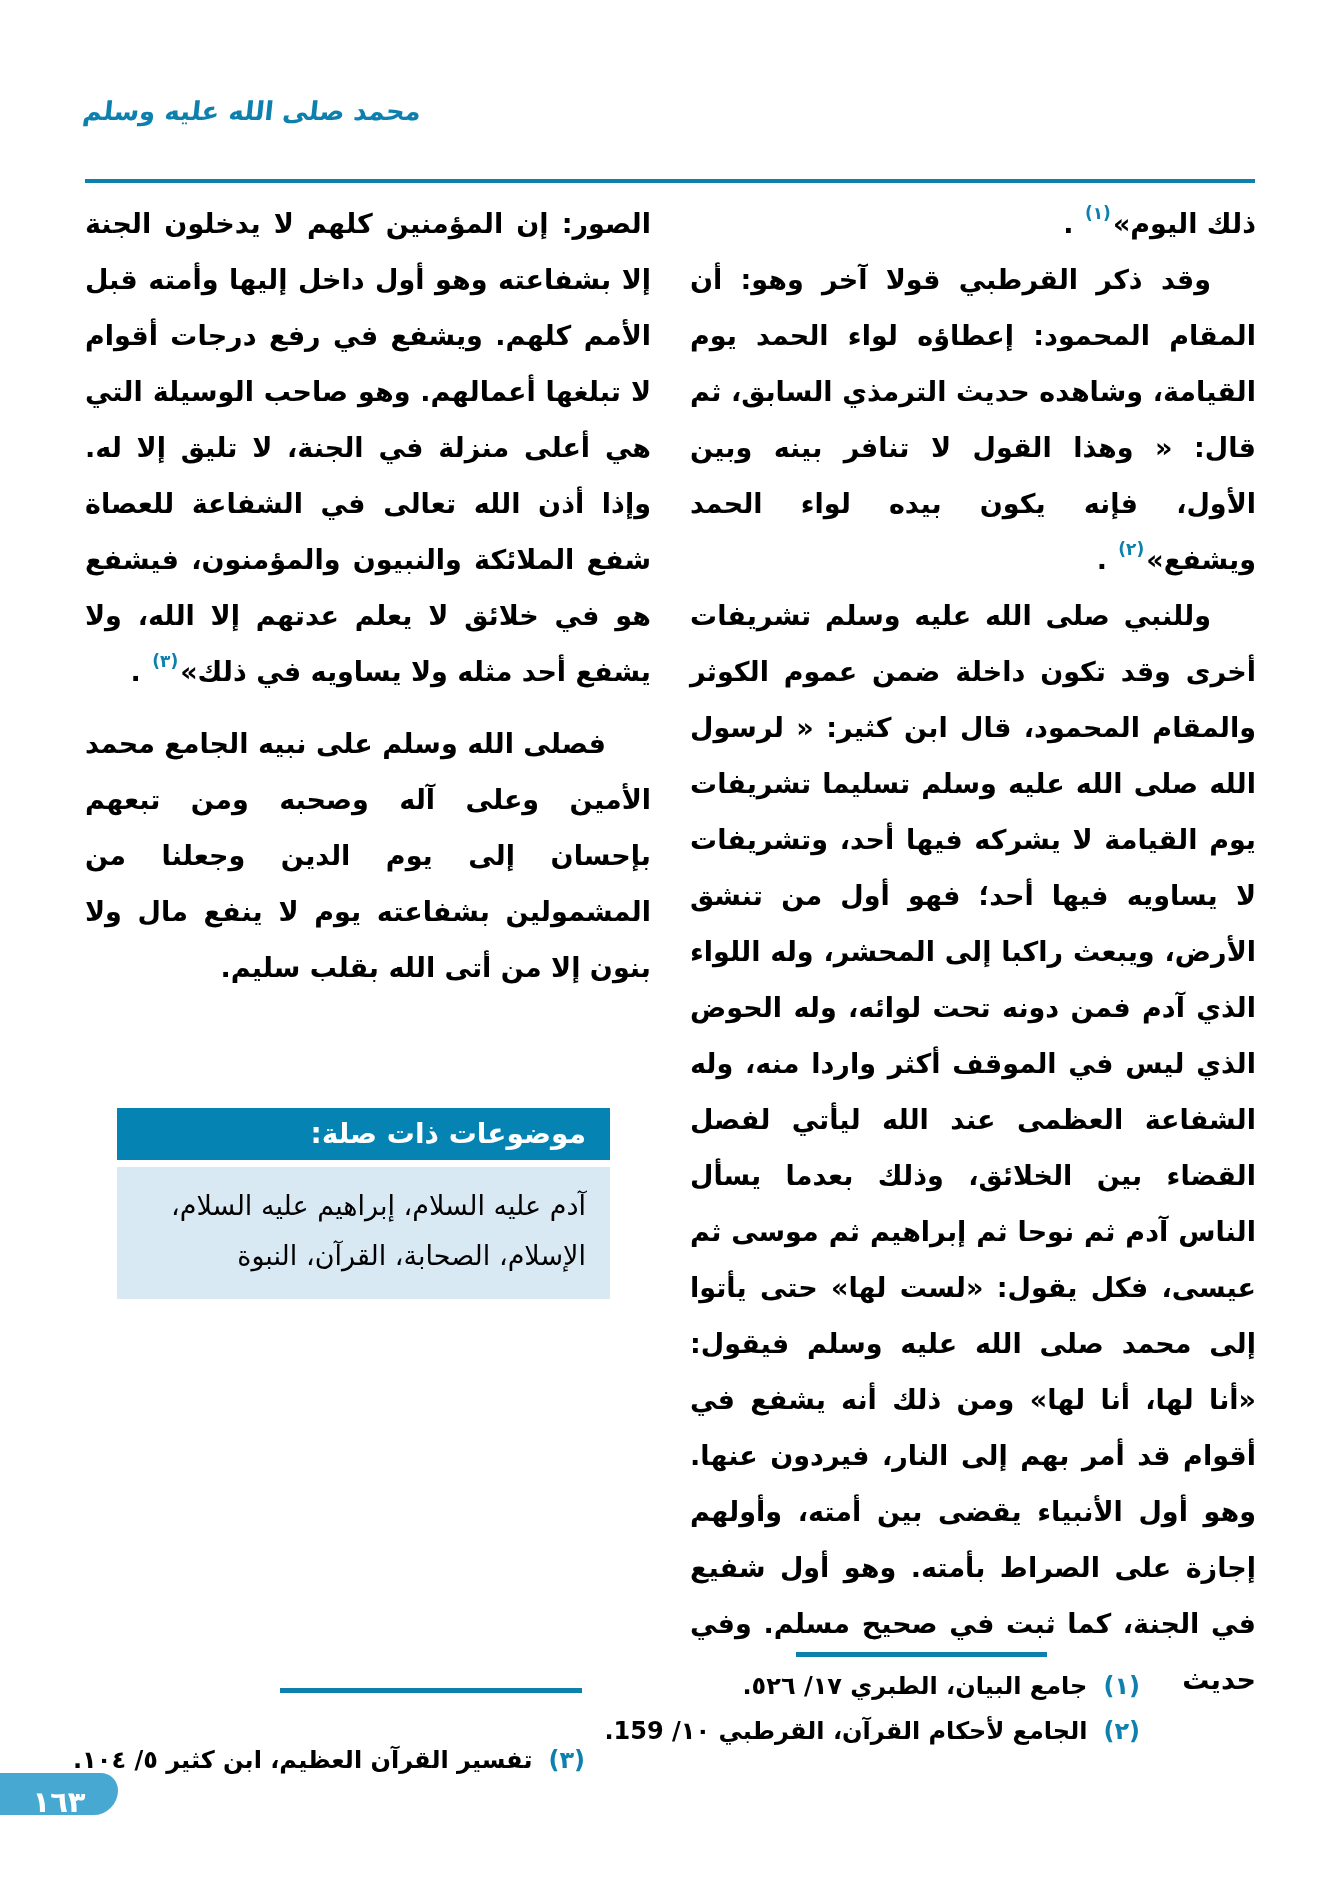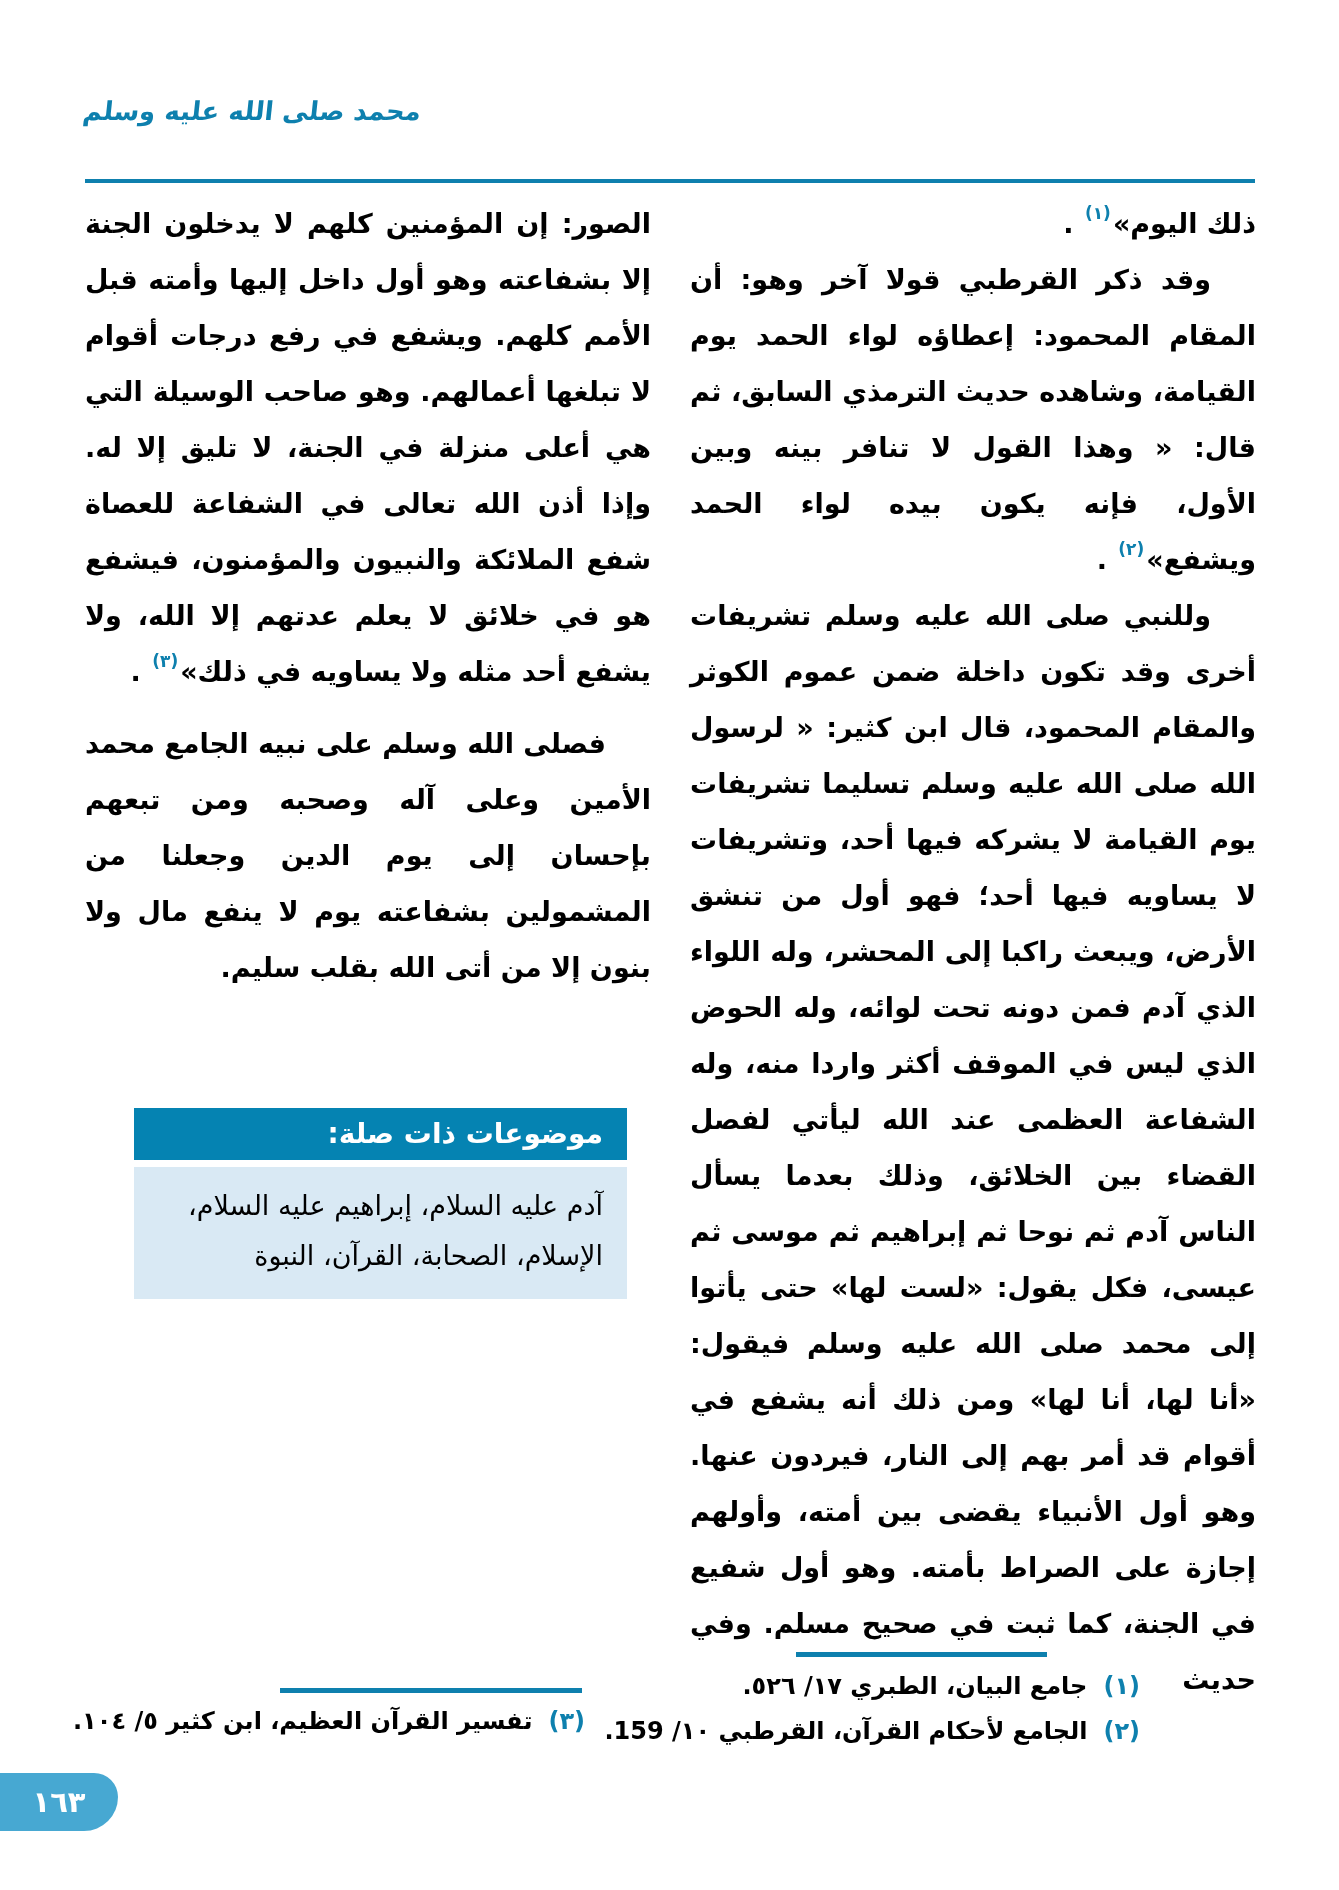--- a/index.html
+++ b/index.html
@@ -47,21 +47,21 @@
   }
   .para.indent{text-indent:45px;}
   .para.spaced{margin-top:16px;}
   .fn-ref{
     color:var(--accent,#0e80ae);
     font-size:17px;font-weight:bold;
     vertical-align:14px;
     line-height:0;
     margin:0 2px;
   }
-  .topics-box{position:absolute;left:117px;top:1108px;width:493px;direction:rtl;margin-left:17px;}
+  .topics-box{position:absolute;left:117px;top:1108px;width:493px;direction:rtl;}
   .topics-header{
     background:var(--box-header-bg,#0583b2);
     color:#ffffff;
     height:52px;line-height:52px;
     padding:0 24px;
     font-size:28px;font-weight:bold;
     text-align:right;
   }
   .topics-body{
     margin-top:7px;
@@ -72,31 +72,31 @@
     text-align:right;
     color:var(--text-color,#000);
     min-height:82px;
     box-sizing:border-box;
   }
   .fn-sep{position:absolute;height:5px;background:var(--accent,#0e80ae);}
   .fn-sep-right{left:796px;top:1652px;width:251px;}
   .fn-sep-left{left:280px;top:1688px;width:302px;}
   .footnotes{position:absolute;width:500px;direction:rtl;color:var(--text-color,#000);}
   .footnotes-right{left:640px;top:1664px;}
-  .footnotes-left{left:85px;top:1699px;}
+  .footnotes-left{left:85px;top:1738px;}
   .footnote{
     font-size:24px;font-weight:bold;
     line-height:45px;
     text-align:right;
     white-space:nowrap;
   }
   .fn-marker{color:var(--accent,#0e80ae);margin-left:16px;}
   .footer-badge{
     position:absolute;left:0;top:1773px;
-    width:118px;height:58px;
+    width:118px;height:42px;
     background:var(--badge-bg,#47a8d2);
     border-radius:0 24px 34px 0;
     color:#ffffff;
     font-size:29px;font-weight:bold;
     text-align:center;line-height:58px;
     letter-spacing:7px;
     direction:rtl;
   }
   .footer-url{
     position:absolute;left:152px;top:1789px;

